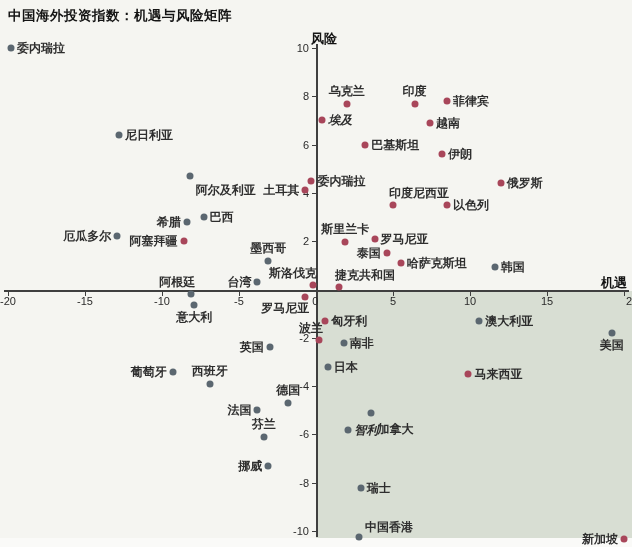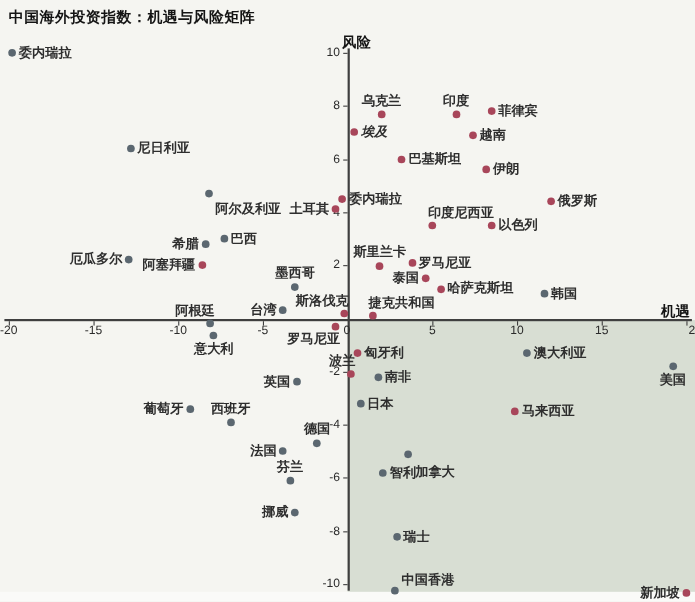--- a/index.html
+++ b/index.html
@@ -129,21 +129,21 @@
       <div class="pt-label" style="left: 389px; top: 199.975px; transform: translate(0px, -100%);">印度尼西亚</div>
       <div class="dot" style="left: 446.9px; top: 204.975px; background: rgb(168, 70, 90);"></div>
       <div class="pt-label" style="left: 452.9px; top: 204.975px; transform: translate(0px, -50%);">以色列</div>
       <div class="dot" style="left: 345.26px; top: 242.407px; background: rgb(168, 70, 90);"></div>
       <div class="pt-label" style="left: 345.26px; top: 236.407px; transform: translate(-50%, -100%);">斯里兰卡</div>
       <div class="dot" style="left: 374.52px; top: 238.785px; background: rgb(168, 70, 90);"></div>
       <div class="pt-label" style="left: 380.52px; top: 238.785px; transform: translate(0px, -50%);">罗马尼亚</div>
       <div class="dot" style="left: 386.84px; top: 253.275px; background: rgb(168, 70, 90);"></div>
       <div class="pt-label" style="left: 380.84px; top: 253.275px; transform: translate(-100%, -50%);">泰国</div>
       <div class="dot" style="left: 400.7px; top: 262.935px; background: rgb(168, 70, 90);"></div>
-      <div class="pt-label" style="left: 406.7px; top: 262.935px; transform: translate(0px, -50%); font-family: Liberation Mono, monospace;">哈萨克斯坦</div>
+      <div class="pt-label" style="left: 406.7px; top: 262.935px; transform: translate(0px, -50%);">哈萨克斯坦</div>
       <div class="dot" style="left: 339.1px; top: 287.085px; background: rgb(168, 70, 90);"></div>
       <div class="pt-label" style="left: 335.1px; top: 282.085px; transform: translate(0px, -100%);">捷克共和国</div>
       <div class="dot" style="left: 312.92px; top: 284.67px; background: rgb(168, 70, 90);"></div>
       <div class="pt-label" style="left: 316.92px; top: 279.67px; transform: translate(-100%, -100%);">斯洛伐克</div>
       <div class="dot" style="left: 305.22px; top: 296.745px; background: rgb(168, 70, 90);"></div>
       <div class="pt-label" style="left: 309.22px; top: 301.745px; transform: translate(-100%, 0px);">罗马尼亚</div>
       <div class="dot" style="left: 325.24px; top: 320.895px; background: rgb(168, 70, 90);"></div>
       <div class="pt-label" style="left: 331.24px; top: 320.895px; transform: translate(0px, -50%);">匈牙利</div>
       <div class="dot" style="left: 319.08px; top: 340.215px; background: rgb(168, 70, 90);"></div>
       <div class="pt-label" style="left: 323.08px; top: 335.215px; transform: translate(-100%, -100%);">波兰</div>
@@ -189,21 +189,21 @@
       <div class="pt-label" style="left: 262.26px; top: 465.795px; transform: translate(-100%, -50%);">挪威</div>
       <div class="dot" style="left: 494.64px; top: 266.558px; background: rgb(91, 103, 112);"></div>
       <div class="pt-label" style="left: 500.64px; top: 266.558px; transform: translate(0px, -50%);">韩国</div>
       <div class="dot" style="left: 343.72px; top: 342.63px; background: rgb(91, 103, 112);"></div>
       <div class="pt-label" style="left: 349.72px; top: 342.63px; transform: translate(0px, -50%);">南非</div>
       <div class="dot" style="left: 327.704px; top: 366.78px; background: rgb(91, 103, 112);"></div>
       <div class="pt-label" style="left: 333.704px; top: 366.78px; transform: translate(0px, -50%);">日本</div>
       <div class="dot" style="left: 371.44px; top: 412.665px; background: rgb(91, 103, 112);"></div>
       <div class="pt-label" style="left: 377.44px; top: 412.665px; transform: translate(0px, -50%); margin-top: 16px;">加拿大</div>
       <div class="dot" style="left: 348.34px; top: 429.57px; background: rgb(91, 103, 112);"></div>
-      <div class="pt-label" style="left: 354.34px; top: 429.57px; transform: translate(0px, -50%);">智利</div>
+      <div class="pt-label" style="left: 354.34px; top: 429.57px; transform: translate(0px, -50%); font-style: italic;">智利</div>
       <div class="dot" style="left: 360.66px; top: 487.53px; background: rgb(91, 103, 112);"></div>
       <div class="pt-label" style="left: 366.66px; top: 487.53px; transform: translate(0px, -50%);">瑞士</div>
       <div class="dot" style="left: 359.12px; top: 537.037px; background: rgb(91, 103, 112);"></div>
       <div class="pt-label" style="left: 365.12px; top: 527px; transform: translate(0px, -50%);">中国香港</div>
       <div class="dot" style="left: 479.24px; top: 320.895px; background: rgb(91, 103, 112);"></div>
       <div class="pt-label" style="left: 485.24px; top: 320.895px; transform: translate(0px, -50%);">澳大利亚</div>
       <div class="dot" style="left: 611.68px; top: 332.97px; background: rgb(91, 103, 112);"></div>
       <div class="pt-label" style="left: 611.68px; top: 338.97px; transform: translate(-50%, 0px);">美国</div>
     </div>
 </div>

